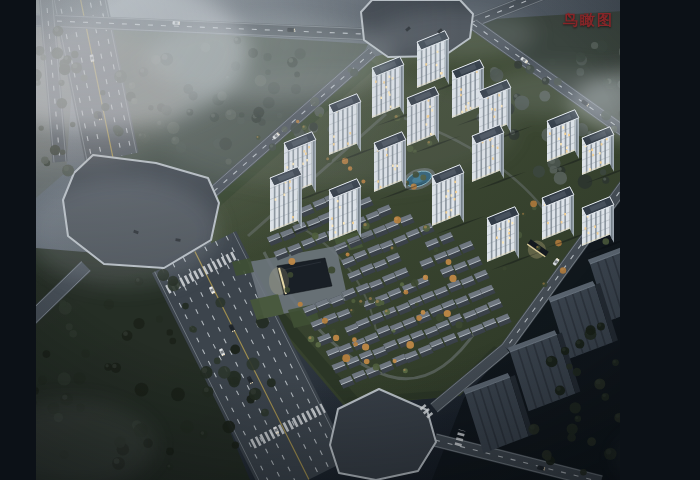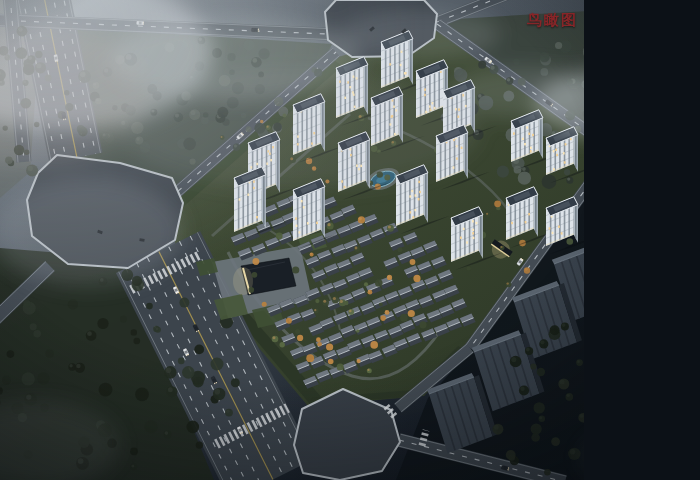--- a/index.html
+++ b/index.html
@@ -1,17 +1,17 @@
 <!DOCTYPE html>
 <html><head>
 <meta charset="utf-8">
 <style>
   html,body{margin:0;padding:0;background:#0c1117;}
   .stage{position:relative;width:584px;height:480px;overflow:hidden;
-         font-family:"DejaVu Sans","Liberation Sans",sans-serif;}
+         font-family:"DejaVu Sans","Liberation Sans",sans-serif;margin-left:36px;}
   .stage svg{position:absolute;left:0;top:0;}
   .view-label{position:absolute;top:11px;right:6px;font-size:15px;font-weight:bold;
               letter-spacing:2px;color:#872528;text-shadow:0 1px 2px rgba(0,0,0,.55);
               z-index:10;user-select:none;}
 </style>
 </head>
 <body>
 
 <div class="stage">
   <svg id="scene" width="700" height="480" viewBox="0 0 700 480">

